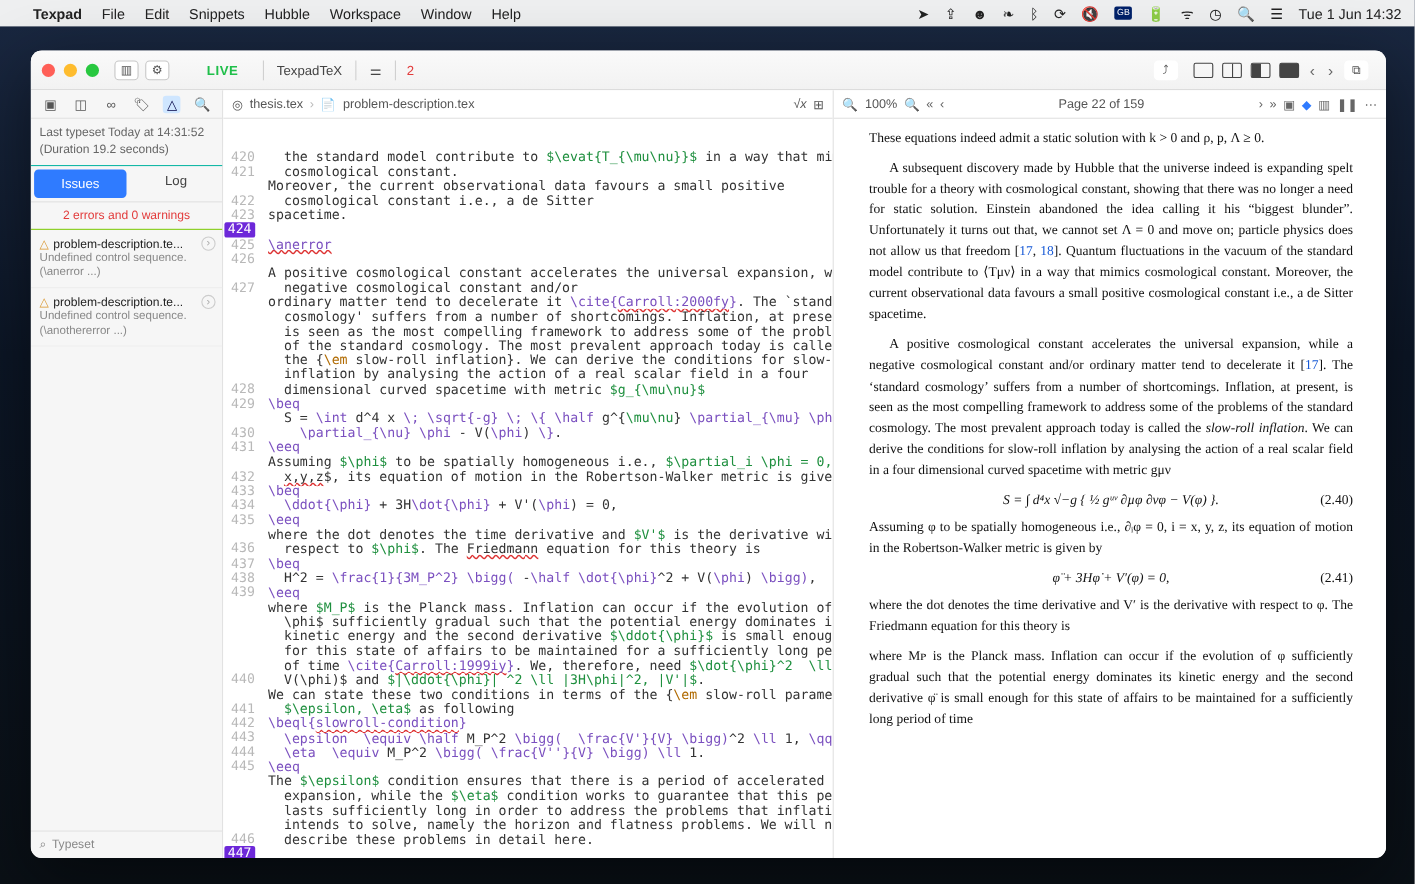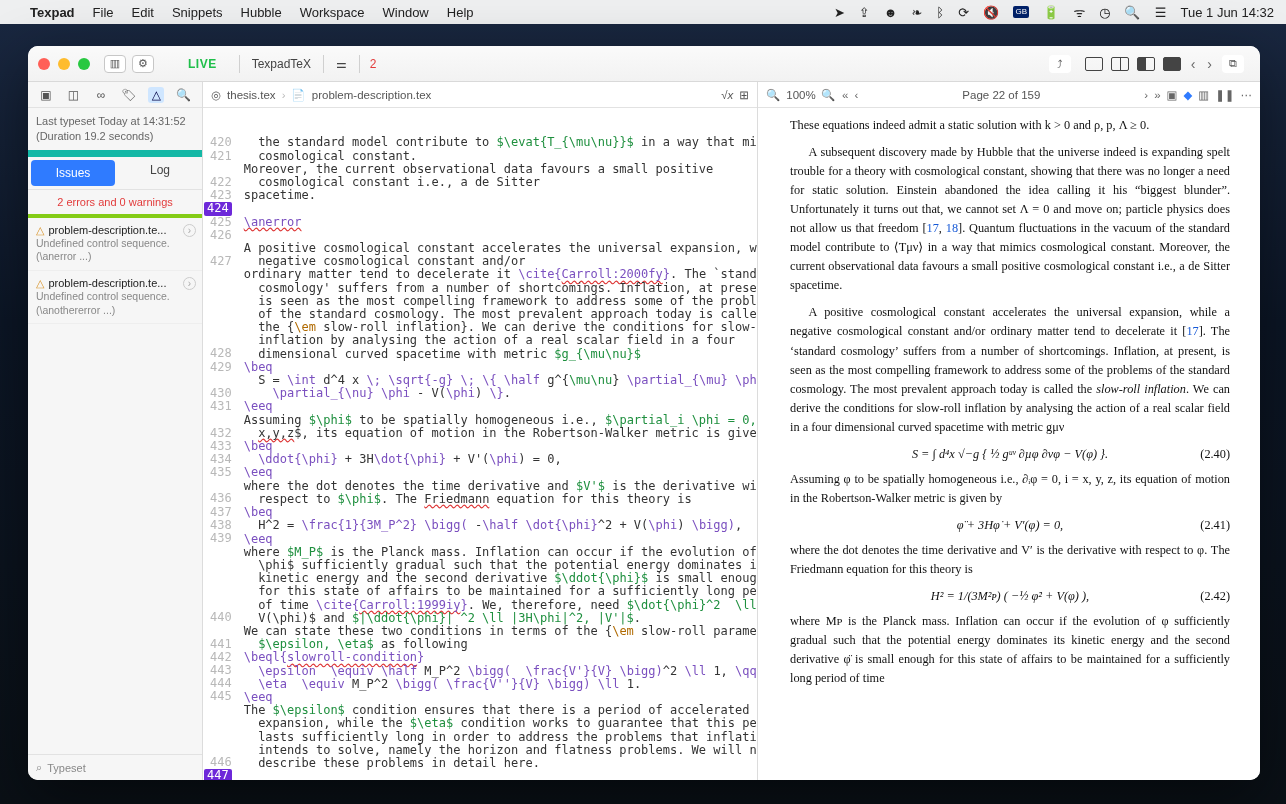--- a/index.html
+++ b/index.html
@@ -30,25 +30,25 @@
   .layout-ico.dark { background:#444; }
   .layout-ico.darksplit { background:linear-gradient(90deg,#444 50%, transparent 50%); }
   .chev{color:#666;font-size:14px;padding:0 2px;}
   
   .body { flex:1; display:flex; overflow:hidden;}
   
   .sidebar { width:175px; background:#f6f6f6; border-right:1px solid #dcdcdc; display:flex; flex-direction:column; font-size:11px; color:#333;}
   .sb-tools { height:26px; border-bottom:1px solid #e2e2e2; display:flex; align-items:center; justify-content:space-around; padding:0 4px;}
   .sb-tools span{ width:16px; text-align:center; color:#555; font-size:12px;}
   .sb-tools .active{ background:#cfe6ff; border-radius:3px; color:#004; padding:1px 3px;}
-  .sb-status { padding:6px 8px; color:#666; border-bottom:7px solid #14b8a6; line-height:1.35;}
+  .sb-status { padding:6px 8px; color:#666; border-bottom:1px solid #14b8a6; line-height:1.35;}
   .sb-tabs { display:flex; border-bottom:1px solid #e2e2e2;}
   .sb-tab { flex:1; text-align:center; padding:6px 0; font-size:12px; color:#444;}
   .sb-tab.active { background:#2f7bff; color:#fff; border-radius:4px; margin:3px;}
-  .sb-errsum { color:#e23b3b; text-align:center; padding:6px 0; border-bottom:4px solid #84cc16;}
+  .sb-errsum { color:#e23b3b; text-align:center; padding:6px 0; border-bottom:1px solid #84cc16;}
   .issue { padding:6px 6px 6px 8px; border-bottom:1px solid #eee; position:relative;}
   .issue .title { font-size:11px; color:#222; }
   .issue .desc { color:#888; font-size:10.5px; line-height:1.3;}
   .issue .tri { color:#d9962f; margin-right:4px; }
   .issue .go { position:absolute; right:6px; top:6px; color:#aaa; font-size:10px; border:1px solid #ccc; border-radius:50%; width:13px; height:13px; line-height:11px; text-align:center;}
   .sb-footer{ margin-top:auto; border-top:1px solid #e2e2e2; padding:6px 8px; color:#888; display:flex; align-items:center; gap:5px;}
   
   .editor { width:555px; border-right:1px solid #dcdcdc; display:flex; flex-direction:column; background:#ffffff;}
   .ed-head { height:26px; border-bottom:1px solid #e2e2e2; display:flex; align-items:center; font-size:11.5px; color:#555; padding:0 8px; gap:6px;}
   .ed-head .caret{color:#bbb;}
@@ -222,21 +222,17 @@
         <div class="eq">
             <span>S = ∫ d⁴x √−g { ½ gᵘᵛ ∂µφ ∂νφ − V(φ) }.</span>
             <span class="eqno">(2.40)</span>
           </div>
         <p>Assuming φ to be spatially homogeneous i.e., ∂ᵢφ = 0, i = x, y, z, its equation of motion in the Robertson-Walker metric is given by</p>
         <div class="eq">
             <span>φ̈ + 3Hφ̇ + V′(φ) = 0,</span>
             <span class="eqno">(2.41)</span>
           </div>
         <p>where the dot denotes the time derivative and V′ is the derivative with respect to φ. The Friedmann equation for this theory is</p>
-        <div class="eq">
-            <span>H² = 1/(3M²ᴘ) ( −½ φ̇² + V(φ) ),</span>
-            <span class="eqno">(2.42)</span>
-          </div>
         <p>where Mᴘ is the Planck mass. Inflation can occur if the evolution of φ sufficiently gradual such that the potential energy dominates its kinetic energy and the second derivative φ̈ is small enough for this state of affairs to be maintained for a sufficiently long period of time</p>
       </div>
     </div>
   </div>
 </div>
 
 </body></html>

